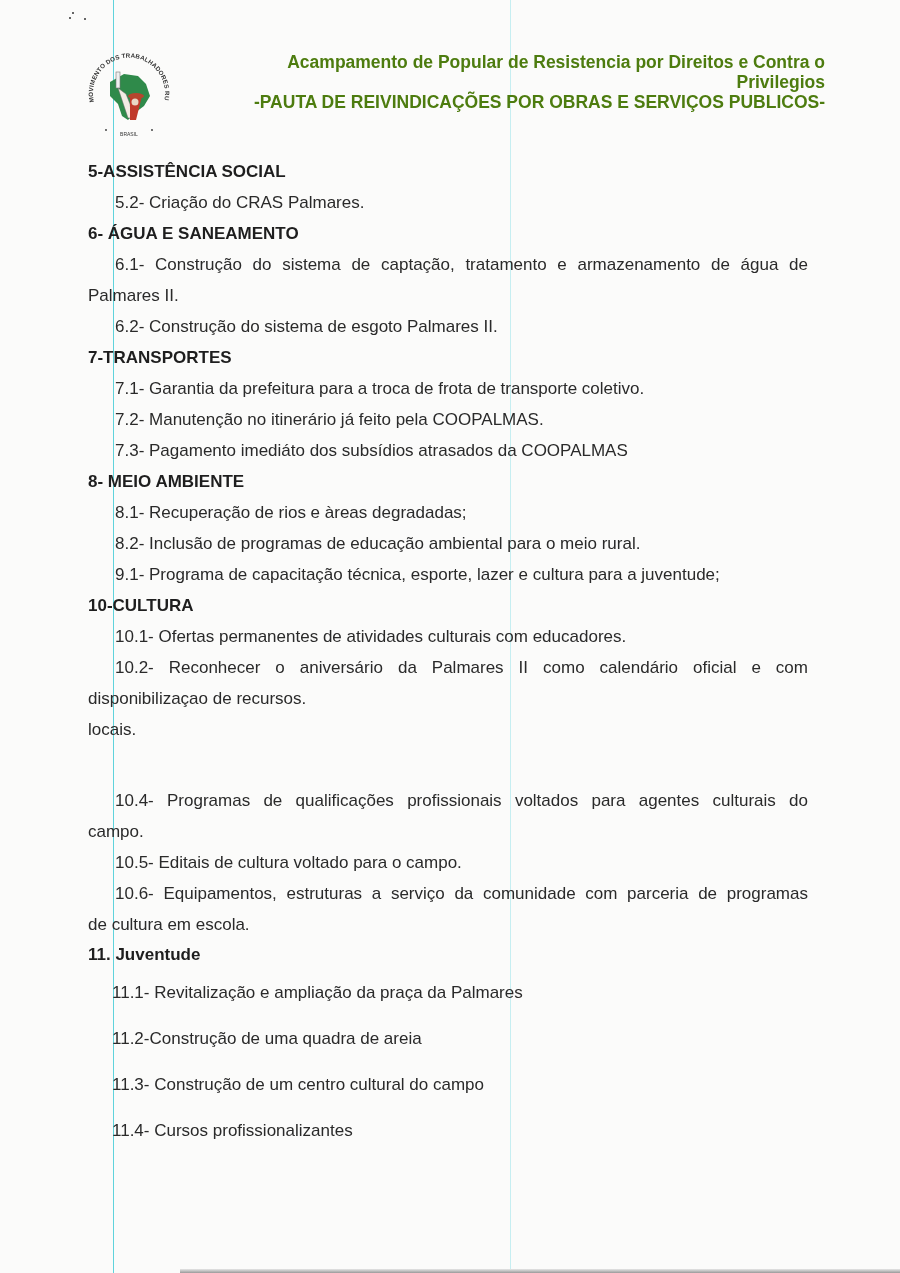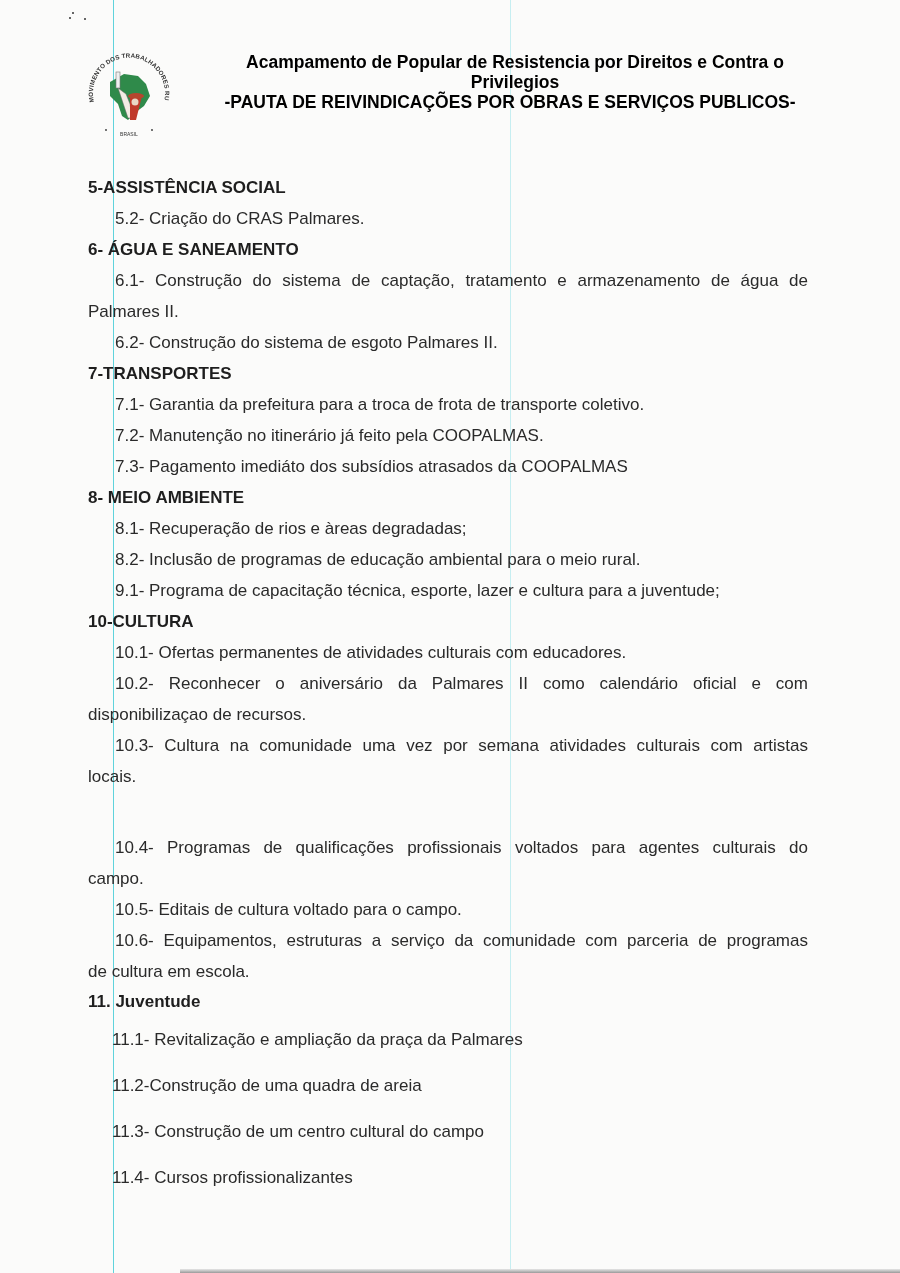--- a/index.html
+++ b/index.html
@@ -13,25 +13,25 @@
     position: absolute; left: 180px; right: 0; bottom: 0; height: 4px;
     background: linear-gradient(to bottom, #e6e6e6, #9a9a9a);
   }
   .scan-line { position: absolute; top: 0; bottom: 0; width: 1px; }
   .scan-line.a { left: 113px; background: #5fd3dc; }
   .scan-line.b { left: 510px; background: #c6eef1; }
   .speck { position: absolute; width: 2px; height: 2px; border-radius: 50%; background: #333; }
 
   .logo { position: absolute; left: 80px; top: 46px; width: 98px; height: 98px; }
 
-  .header { position: absolute; left: 205px; top: 52px; width: 620px; text-align: center;
-            font-weight: bold; font-size: 17.5px; line-height: 20px; color: #000000; }
+  .header { position: absolute; left: 205px; top: 52px; width: 620px; text-align: right;
+            font-weight: bold; font-size: 17.5px; line-height: 20px; color: #4d7c0f; }
   .header .line3 { margin-left: -10px; }
 
-  .content { position: absolute; left: 88px; top: 172px; width: 720px; }
+  .content { position: absolute; left: 88px; top: 156px; width: 720px; }
   .sec-title { font-weight: bold; font-size: 17px; height: 31px; line-height: 31px; color: #1e1e1e; }
   .item { font-size: 17px; line-height: 31px; padding-left: 27px; }
   .item.wrap { text-align: justify; text-align-last: left; }
   .item.wrap .first { display: block; text-align-last: justify; }
   .item.juv { padding-left: 24px; line-height: 46px; }
   .sec-title.juvh { height: 30px; line-height: 30px; }
 </style>
 </head>
 <body>
 
@@ -78,21 +78,21 @@
     <div class="item">7.1- Garantia da prefeitura para a troca de frota de transporte coletivo.</div>
     <div class="item">7.2- Manutenção no itinerário já feito pela COOPALMAS.</div>
     <div class="item">7.3- Pagamento imediáto dos subsídios atrasados da COOPALMAS</div>
     <div class="sec-title">8- MEIO AMBIENTE</div>
     <div class="item">8.1- Recuperação de rios e àreas degradadas;</div>
     <div class="item">8.2- Inclusão de programas de educação ambiental para o meio rural.</div>
     <div class="item">9.1- Programa de capacitação técnica, esporte, lazer e cultura para a juventude;</div>
     <div class="sec-title">10-CULTURA</div>
     <div class="item">10.1- Ofertas permanentes de atividades culturais com educadores.</div>
     <div class="item wrap" style="padding-left: 0px;"><span class="first" style="padding-left: 27px;">10.2- Reconhecer o aniversário da Palmares II como calendário oficial e com</span><span>disponibilizaçao de recursos.</span></div>
-    <div class="item wrap" style="padding-left: 0px;"><span class="first" style="padding-left: 27px;">10.3- Cultura na comunidade uma vez por semana atividades culturais com artistas</span><span>locais.</span></div>
+    <div class="item wrap" style="padding-left: 0px;"><span>locais.</span></div>
     <div class="item wrap" style="padding-left: 0px;"><span class="first" style="padding-left: 27px; margin-top: 40px;">10.4- Programas de qualificações profissionais voltados para agentes culturais do</span><span>campo.</span></div>
     <div class="item">10.5- Editais de cultura voltado para o campo.</div>
     <div class="item wrap" style="padding-left: 0px;"><span class="first" style="padding-left: 27px;">10.6- Equipamentos, estruturas a serviço da comunidade com parceria de programas</span><span>de cultura em escola.</span></div>
     <div class="sec-title juvh">11. Juventude</div>
     <div class="item juv">11.1- Revitalização e ampliação da praça da Palmares</div>
     <div class="item juv">11.2-Construção de uma quadra de areia</div>
     <div class="item juv">11.3- Construção de um centro cultural do campo</div>
     <div class="item juv">11.4- Cursos profissionalizantes</div>
   </div>
 

